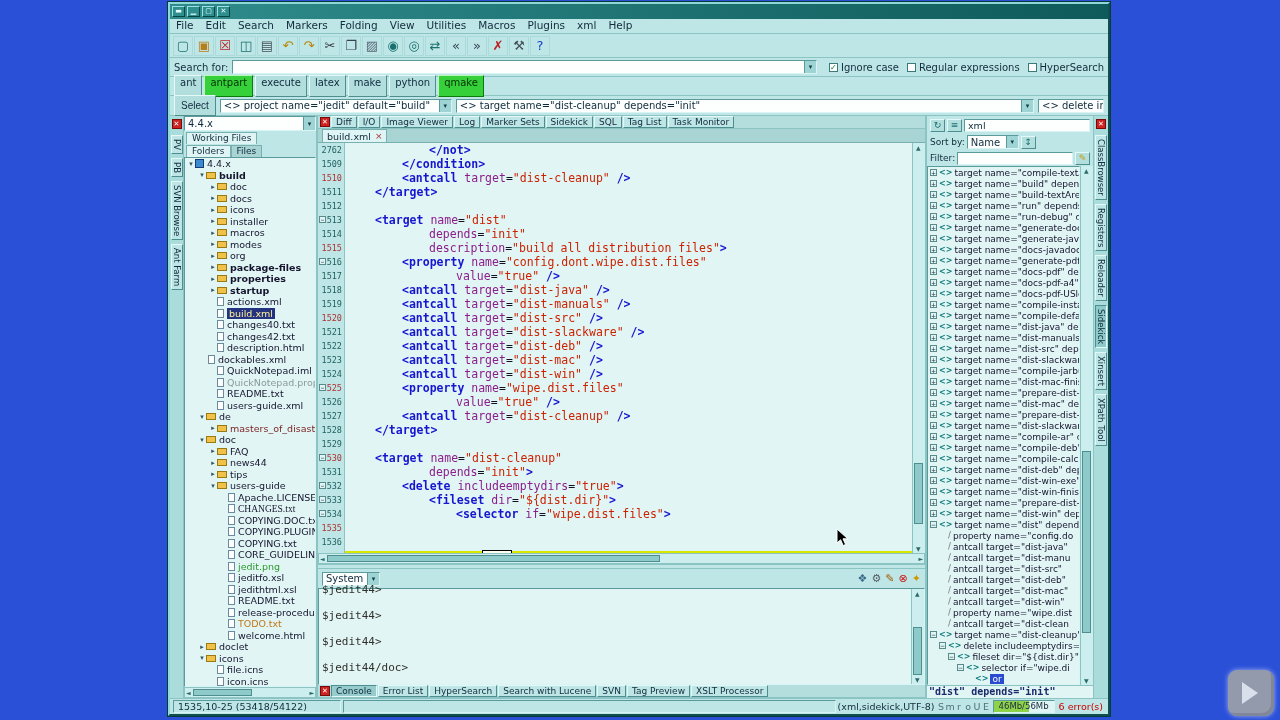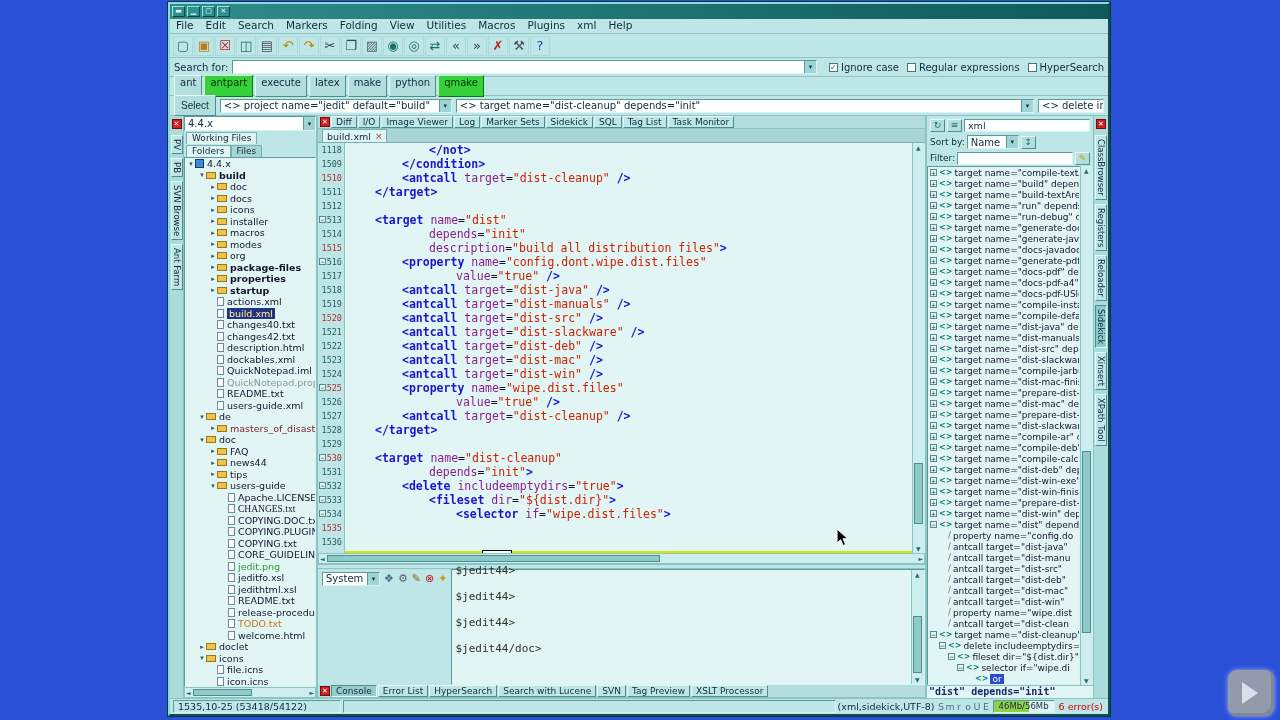--- a/index.html
+++ b/index.html
@@ -114,21 +114,21 @@
   .code { flex:1; min-width:0; font-family:"DejaVu Sans Mono",monospace; font-size:11.5px; color:#101020; overflow:hidden; }
   .cline { height:14px; line-height:14px; white-space:pre; }
   .cline.hl { background:#d7e800;margin-top:30px; }
   .tt { color:#1616d0; font-weight:bold; }
   .ta { color:#8a1e8a; }
   .tv { color:#cc2200; }
   .selbox { outline:1px solid #000; background:#fbfdef; }
 
   .splitter { height:4px; flex:0 0 auto; background:#bfe6e6; border-top:1px solid #8cc4c4; }
 
-  .console { height:117px; flex:0 0 auto; display:flex; flex-direction:row; border-top:1px solid #8cc4c4; }
+  .console { height:117px; flex:0 0 auto; display:flex; flex-direction:column; border-top:1px solid #8cc4c4; }
   .console-header { height:19px; flex:0 0 auto; display:flex; align-items:center; padding:0 4px; gap:4px; }
   .console-combo { width:58px; }
   .console-icons { margin-left:auto; display:flex; gap:4px; font-size:11px; align-items:center; }
   .console-body { flex:1; display:flex; min-height:0; background:#e2f5f5;
     border:1px solid; border-color:#5a9a9a #d8f4f4 #d8f4f4 #5a9a9a; }
   .console-out { flex:1; min-width:0; font-family:"DejaVu Sans Mono",monospace; font-size:11px;
     color:#30302a; padding-left:3px; margin-top:-6px; overflow:hidden; }
   .console-line { height:13px; line-height:13px; white-space:pre; }
 
   .right-panel { width:166px; flex:0 0 auto; display:flex; flex-direction:column; background:#bfe6e6; min-height:0; }
@@ -369,21 +369,21 @@
           <div class="tree-row" style="padding-left: 24px;">
             <span class="handle"></span>
             <span class="ic file"></span>
             <span class="t">changes42.txt</span>
           </div>
           <div class="tree-row" style="padding-left: 24px;">
             <span class="handle"></span>
             <span class="ic file"></span>
             <span class="t">description.html</span>
           </div>
-          <div class="tree-row" style="padding-left: 24px;">
+          <div class="tree-row" style="padding-left: 15px;">
             <span class="handle"></span>
             <span class="ic file"></span>
             <span class="t">dockables.xml</span>
           </div>
           <div class="tree-row" style="padding-left: 24px;">
             <span class="handle"></span>
             <span class="ic file"></span>
             <span class="t">QuickNotepad.iml</span>
           </div>
           <div class="tree-row" style="padding-left: 24px;">
@@ -542,21 +542,21 @@
         </div>
       <div class="buffer-tabs">
         <div class="buffer-tab">
           <span>build.xml</span>
           <span class="bt-close">×</span>
         </div>
       </div>
       <div class="editor-wrap">
         <div class="editor-row">
           <div class="gutter" id="gutter">
-              <div class="gline"><span class="lnum">1118</span></div>
+              <div class="gline"><span class="lnum">2762</span></div>
               <div class="gline"><span class="lnum">1509</span></div>
               <div class="gline"><span class="lnum l5">1510</span></div>
               <div class="gline"><span class="lnum">1511</span></div>
               <div class="gline"><span class="lnum">1512</span></div>
               <div class="gline"><span class="fold">−</span><span class="lnum">1513</span></div>
               <div class="gline"><span class="lnum">1514</span></div>
               <div class="gline"><span class="lnum l5">1515</span></div>
               <div class="gline"><span class="fold">−</span><span class="lnum">1516</span></div>
               <div class="gline"><span class="lnum">1517</span></div>
               <div class="gline"><span class="lnum">1518</span></div>

